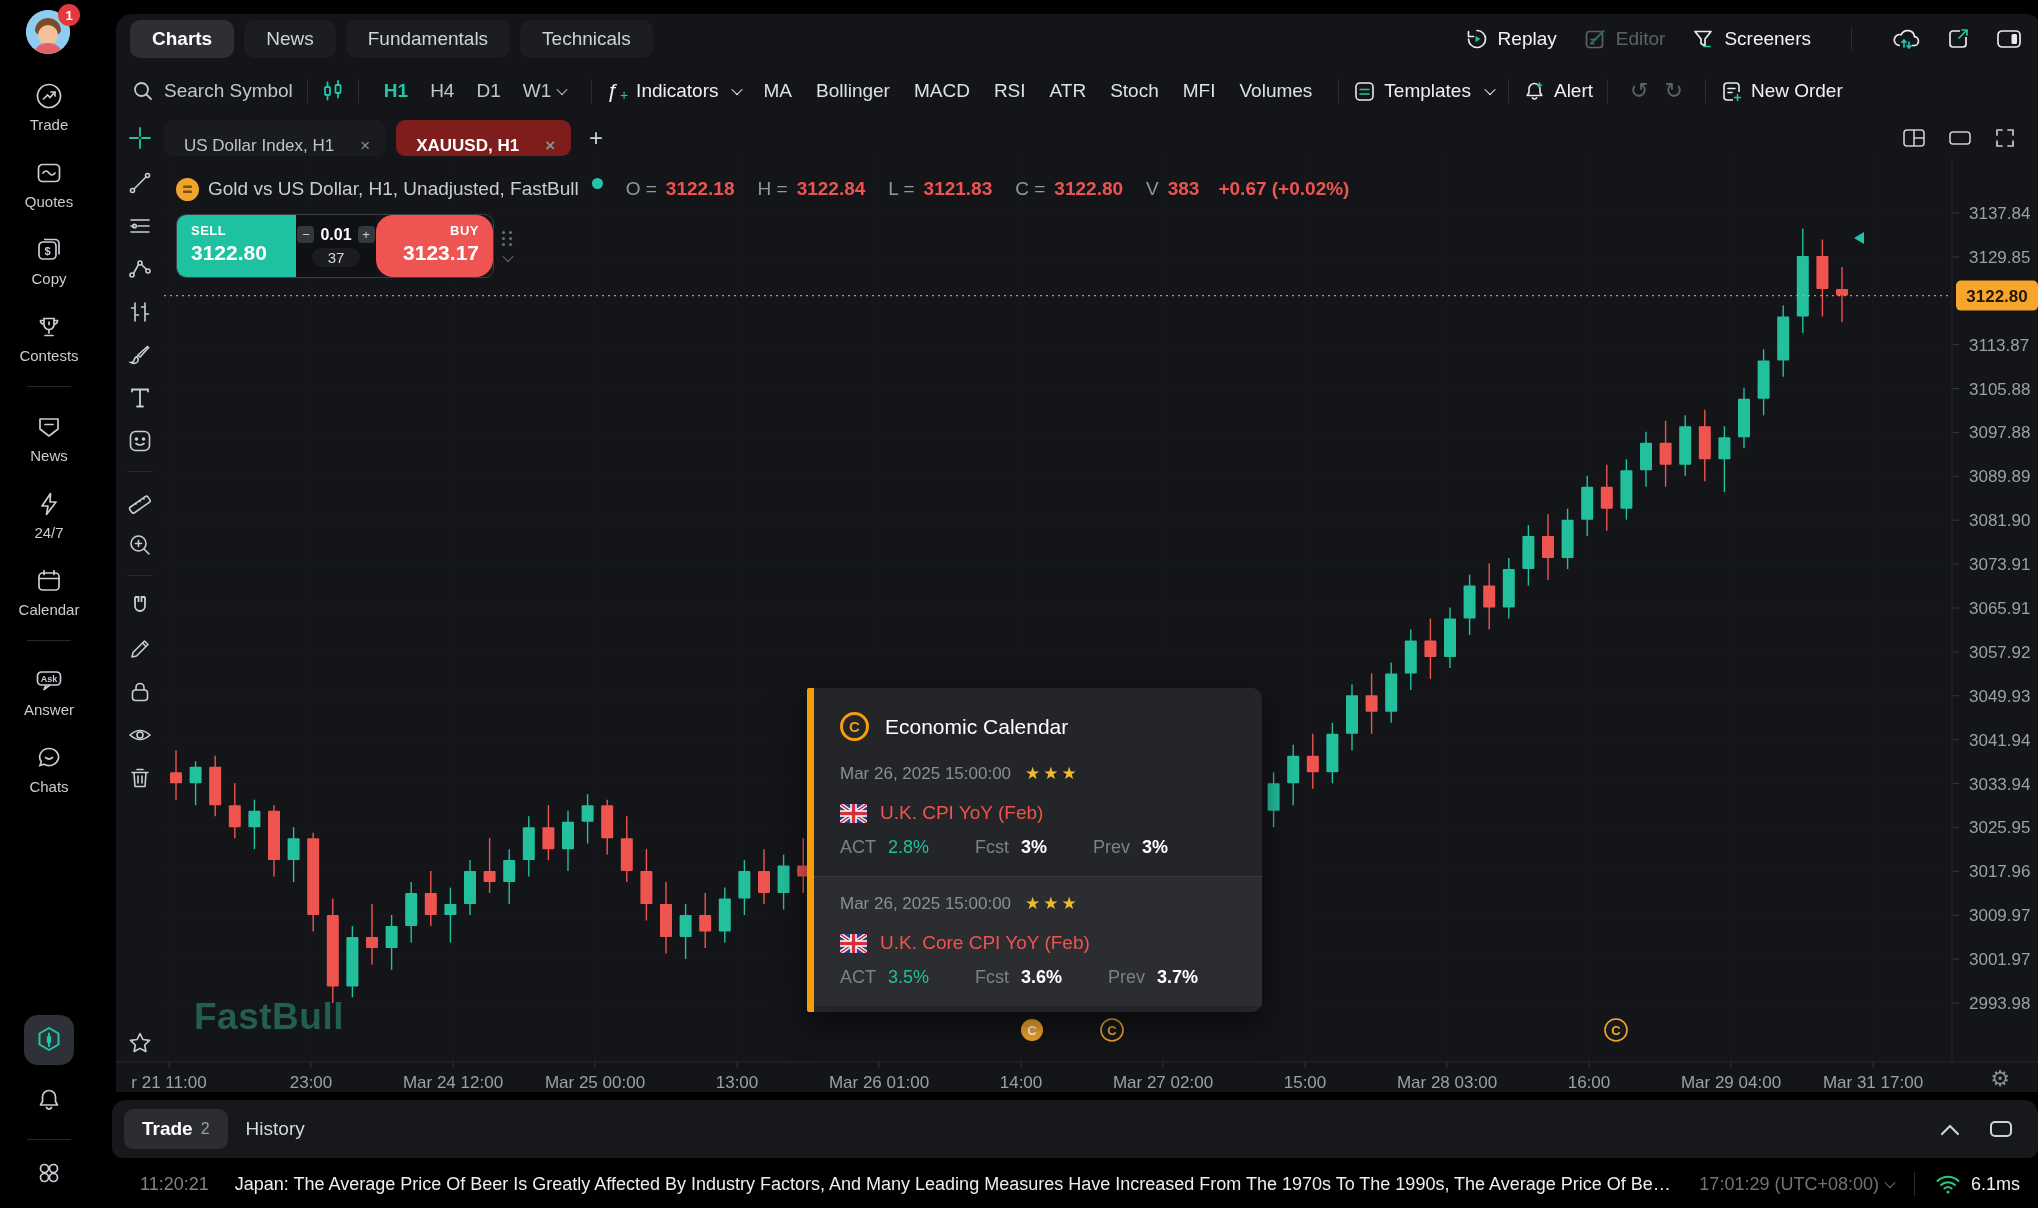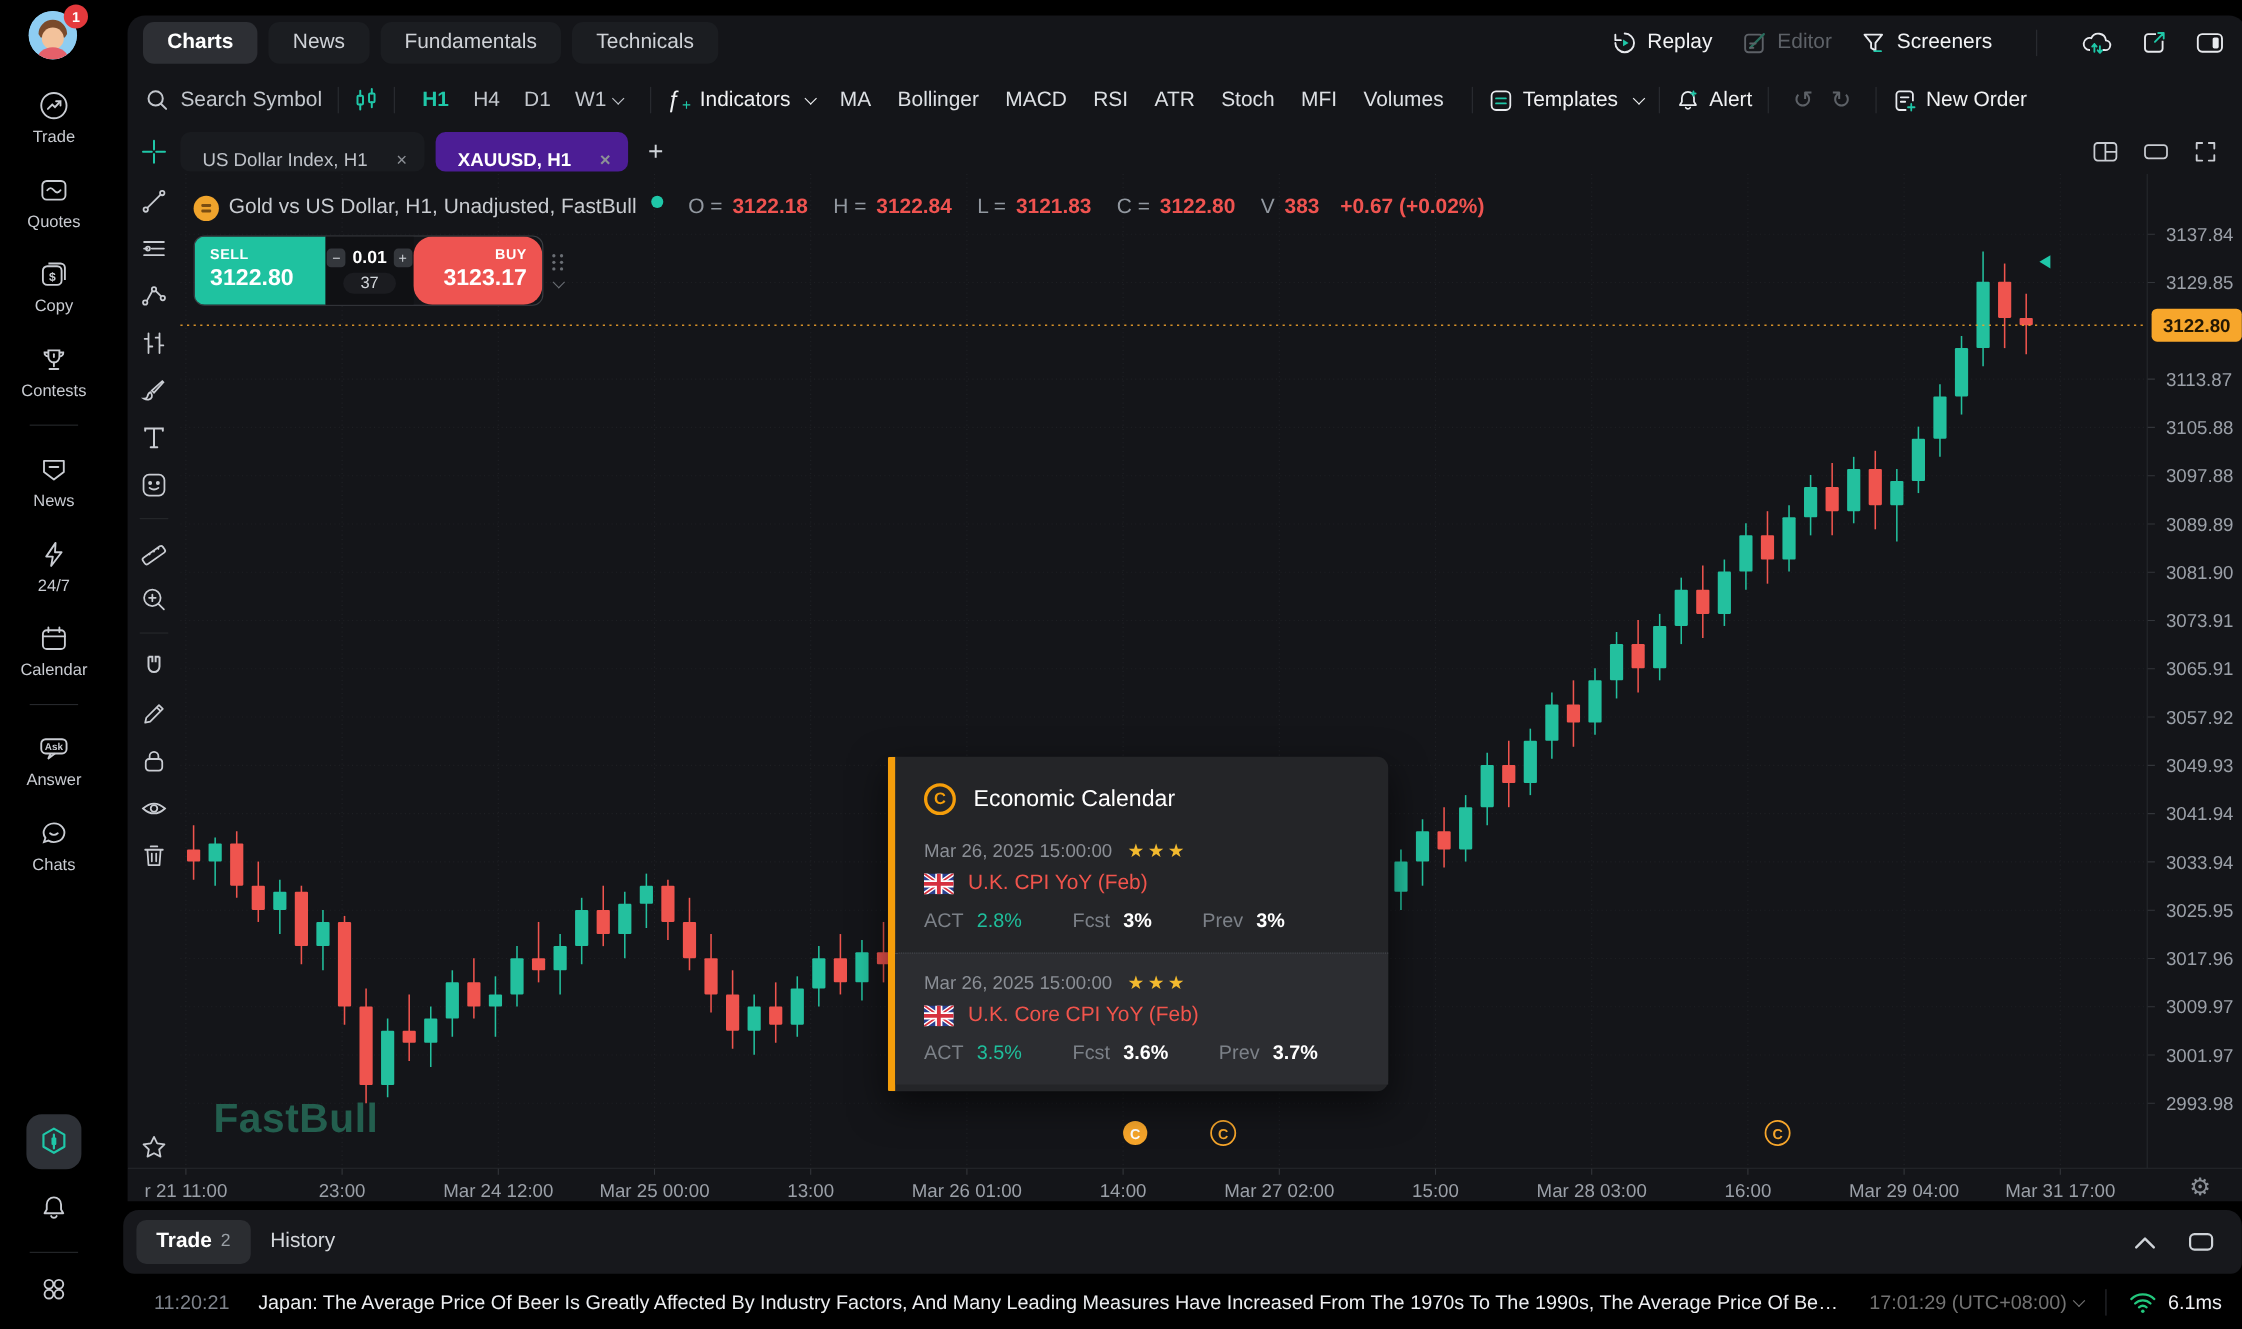--- a/index.html
+++ b/index.html
@@ -37,21 +37,21 @@
   .tf.active { color:#1fc7a8; font-weight:bold; }
   .quick { color:#dde0e4; margin:0 12px; cursor:pointer; }
   .tool-text { display:flex; align-items:center; gap:8px; color:#f0f1f3; cursor:pointer; }
   .search { display:flex; align-items:center; gap:10px; color:#c3c7cd; cursor:pointer; }
   .dim { color:#5d6167; font-size:22px; }
 
   
   .tabstrip { height:40px; display:flex; align-items:center; }
   .strip-left { width:48px; display:flex; justify-content:center; }
   .chart-tab { height:36px; display:flex; align-items:flex-end; gap:26px; padding:0 16px 0 20px; border-radius:9px; background:#191b1f; color:#bfc3c9; font-size:17px; margin-right:10px; cursor:pointer; }
-  .chart-tab.active { background:#4c1d95; color:#fff; font-weight:bold; }
+  .chart-tab.active { background:#7f1d1d; color:#fff; font-weight:bold; }
   .tab-x { color:#8c9096; font-size:17px; cursor:pointer; }
   .tab-plus { color:#cfd3d8; font-size:24px; margin-left:8px; cursor:pointer; }
   .strip-right { margin-left:auto; display:flex; align-items:center; gap:22px; margin-right:26px; color:#c9ccd2; }
 
   
   .chart-region { position:absolute; left:0; top:144px; width:1926px; height:934px; }
   #chart-svg { position:absolute; left:0; top:0; }
 
   .toolcol { position:absolute; left:0; top:0; width:48px; height:904px; display:flex; flex-direction:column; align-items:center; gap:17px; padding-top:12px; z-index:5; }
   .toolcol svg { cursor:pointer; }
@@ -84,21 +84,21 @@
 
   
   .popup { position:absolute; left:691px; top:530px; width:455px; z-index:10; background:#242528; border-left:7px solid #f59e0b; border-radius:2px 10px 10px 2px; box-shadow:0 12px 34px rgba(0,0,0,.55); padding-bottom:6px; }
   .popup-head { display:flex; align-items:center; gap:16px; padding:24px 26px 6px 26px; }
   .c-badge { width:29px; height:29px; border-radius:50%; border:3px solid #f59e0b; color:#f59e0b; font-size:15px; font-weight:bold; display:flex; align-items:center; justify-content:center; }
   .popup-title { font-size:21px; color:#fff; }
   .event { padding:16px 26px 18px 26px; }
   .event.highlight { background:#2c2d31; border-top:1px dotted #44464c; }
   .ev-time-row { display:flex; align-items:center; gap:14px; font-size:17px; color:#8b8f96; }
   .stars { color:#f3ba2f; font-size:17px; letter-spacing:3px; }
-  .ev-title-row { display:flex; align-items:center; gap:13px; margin-top:8px;text-align:center; }
+  .ev-title-row { display:flex; align-items:center; gap:13px; margin-top:18px;text-align:center; }
   .ev-title { font-size:19px; color:#f0544c; }
   .ev-vals { display:flex; align-items:flex-start; gap:12px; margin-top:13px; font-size:18px; }
   .ev-lab { color:#7c8188; }
   .ev-act { color:#1fbf9c; }
   .ev-num { color:#fff; font-weight:bold; }
   .gap28 { width:22px; }
 
   .gear { position:absolute; right:32px; top:908px; color:#8a8f96; z-index:6; font-size:22px; cursor:pointer; }
 
   

